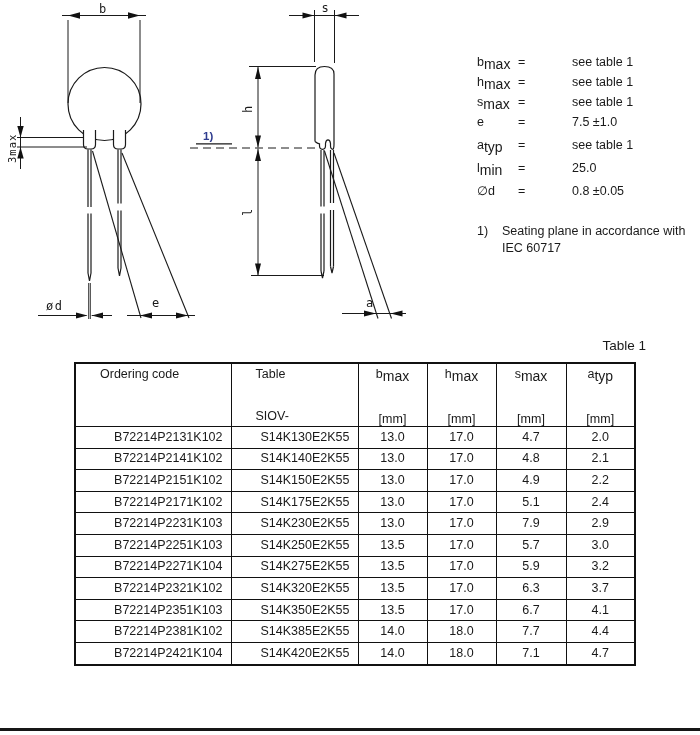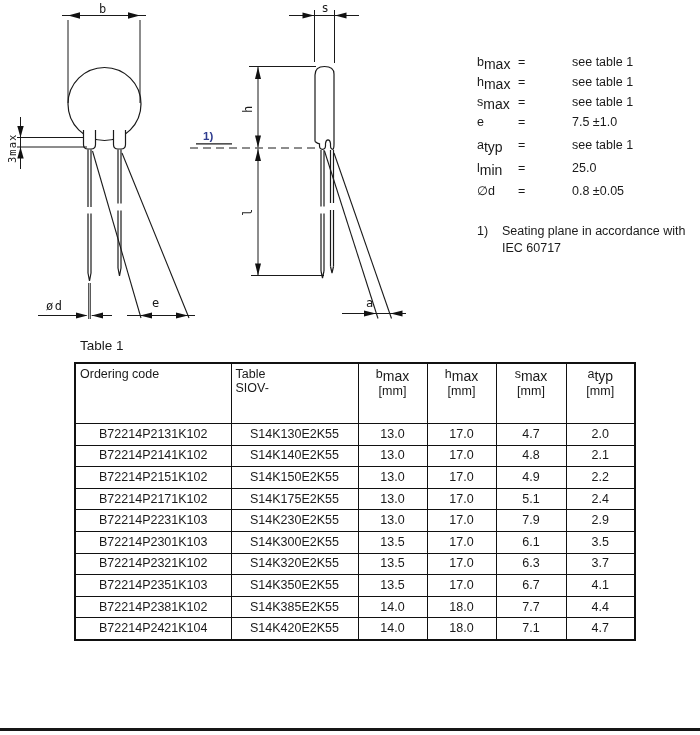--- a/index.html
+++ b/index.html
@@ -13,31 +13,31 @@
   .legend{position:absolute;left:477px;top:56px;font-size:12.5px;}
   .lg-row{display:flex;line-height:13px;margin-bottom:5px;}
   .lg-row.gap{margin-top:4px;margin-bottom:8px;}
   .lg-label{width:41px;}
   .lg-eq{width:54px;}
   .lg-label sub,.th-sub{font-size:14px;vertical-align:-3px;}
 
   .note{position:absolute;left:477px;top:223px;width:218px;font-size:12.5px;line-height:17px;
         display:grid;grid-template-columns:25px 1fr;}
 
-  .tbl-title{position:absolute;left:80px;top:338px;width:560px;text-align:left;
+  .tbl-title{position:absolute;left:86px;top:338px;width:560px;text-align:right;
              font-size:13.5px;}
 
   table.dim{position:absolute;left:74px;top:362px;width:560px;border-collapse:collapse;
             border:2px solid #111;font-size:12.5px;table-layout:fixed;}
   table.dim th,table.dim td{border:1px solid #111;}
   table.dim th{font-weight:normal;vertical-align:top;text-align:center;height:56px;padding:3px 0 0 0;}
-  table.dim th.left{text-align:left;padding-left:4px;}
-  table.dim .h2{margin-top:0;}
+  table.dim th.left{text-align:left;padding-left:24px;}
+  table.dim .h2{margin-top:28px;}
   table.dim td{height:20.6px;line-height:15px;padding:0 8px;text-align:center;}
-  table.dim td.al{text-align:center;}
+  table.dim td.al{text-align:right;}
 
   .footer-rule{position:absolute;left:0;top:728px;width:700px;height:3px;background:#161616;}
 </style>
 </head>
 <body>
 
 <div class="page">
 
   <svg width="470" height="340" viewBox="0 0 470 340" style="position:absolute;left:0;top:0;" fill="none" stroke-linecap="butt">
 
@@ -260,26 +260,34 @@
         </tr>
         <tr>
           <td class="al">B72214P2231K103</td>
           <td class="al">S14K230E2K55</td>
           <td>13.0</td>
           <td>17.0</td>
           <td>7.9</td>
           <td>2.9</td>
         </tr>
         <tr>
-          <td class="al">B72214P2301K103</td>
-          <td class="al">S14K300E2K55</td>
+          <td class="al">B72214P2251K103</td>
+          <td class="al">S14K250E2K55</td>
           <td>13.5</td>
           <td>17.0</td>
-          <td>6.1</td>
-          <td>3.5</td>
+          <td>5.7</td>
+          <td>3.0</td>
+        </tr>
+        <tr>
+          <td class="al">B72214P2271K104</td>
+          <td class="al">S14K275E2K55</td>
+          <td>13.5</td>
+          <td>17.0</td>
+          <td>5.9</td>
+          <td>3.2</td>
         </tr>
         <tr>
           <td class="al">B72214P2321K102</td>
           <td class="al">S14K320E2K55</td>
           <td>13.5</td>
           <td>17.0</td>
           <td>6.3</td>
           <td>3.7</td>
         </tr>
         <tr>

